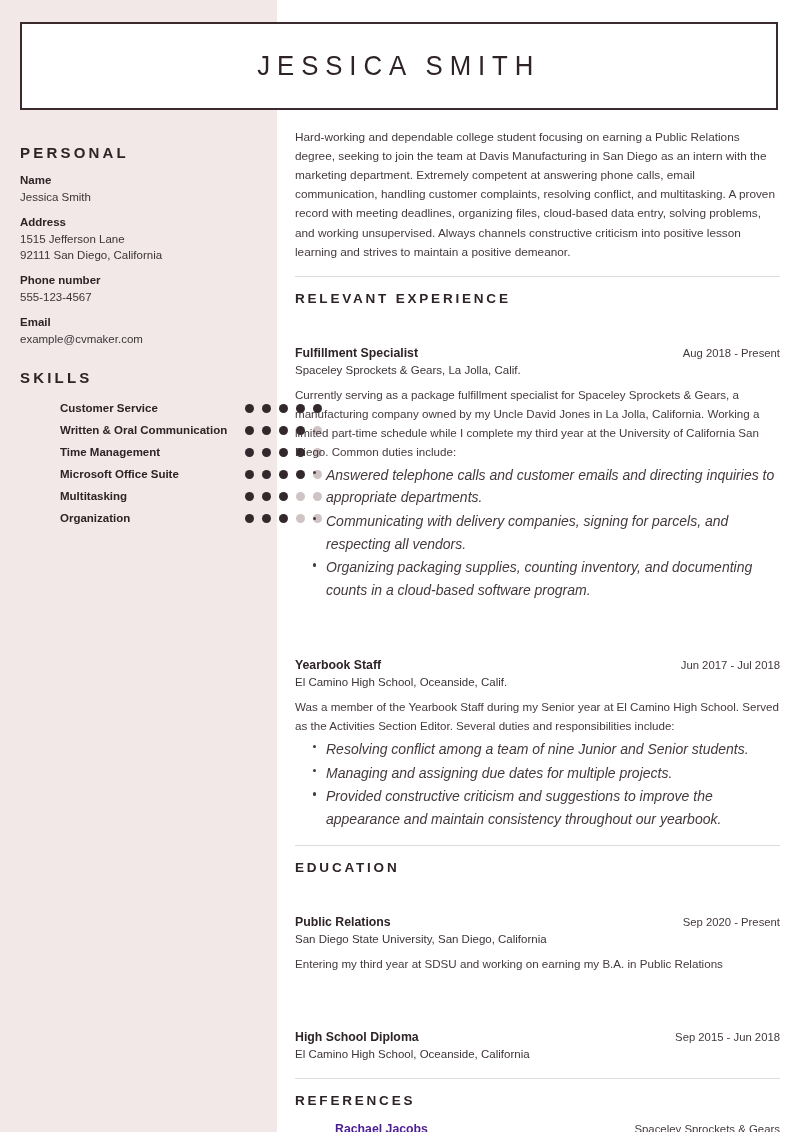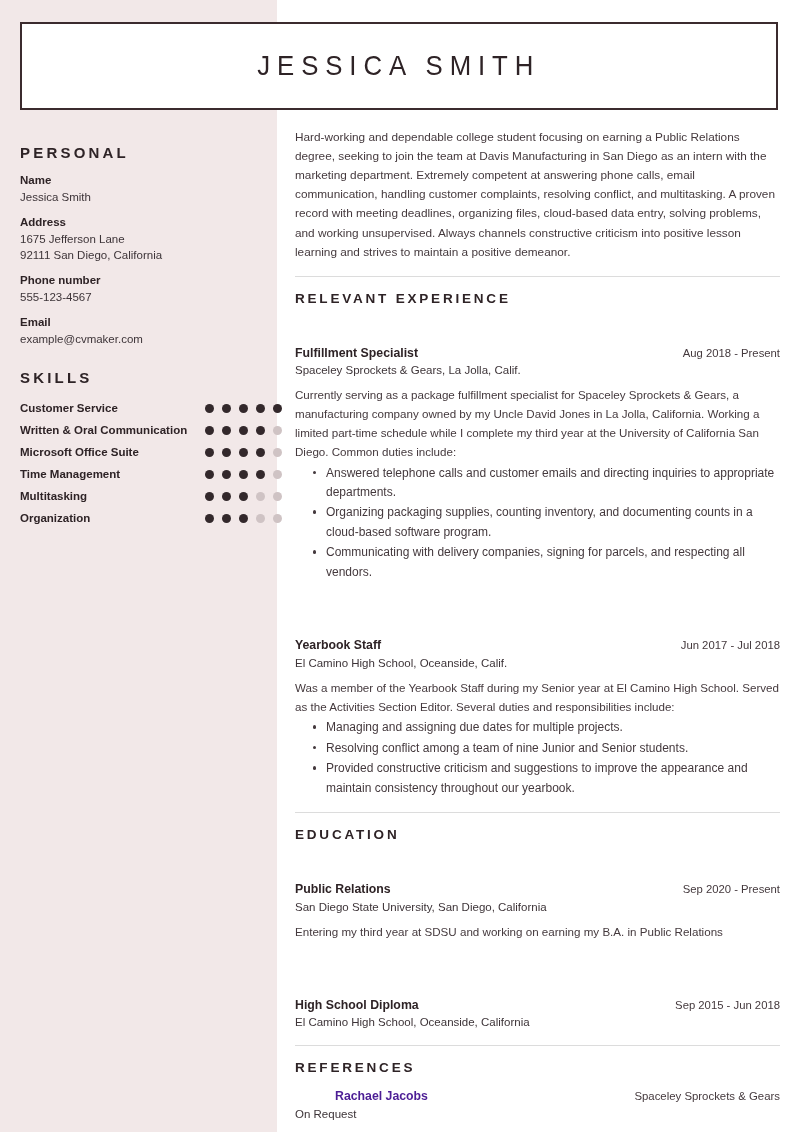--- a/index.html
+++ b/index.html
@@ -123,20 +123,21 @@
     color: #3d3438;
     line-height: 1.42;
   }
 
   
   .skills-block { margin-top: 22px; }
   .skill-row {
     display: flex;
     align-items: center;
     height: 22px;
+    margin-left: 40px;
   }
   .skill-name {
     font-size: 11.5px;
     font-weight: 600;
     color: #2e2326;
     white-space: nowrap;
     flex: 0 0 auto;
   }
   .skill-dots {
     position: absolute;
@@ -193,25 +194,26 @@
     color: #44393d;
     margin: 0;
   }
   ul.bullets {
     margin: 2px 0 0 0;
     padding-left: 18px;
     list-style: none;
   }
   ul.bullets li {
     position: relative;
-    font-size: 12px;
+    font-size: 14px;
     line-height: 1.62;
     color: #44393d;
     padding-left: 13px;
     margin-bottom: 1px;
+    font-style: italic;
   }
   ul.bullets li:before {
     content: "";
     position: absolute;
     left: 0;
     top: 7px;
     width: 3.4px;
     height: 3.4px;
     border-radius: 50%;
     background: #44393d;
@@ -265,21 +267,21 @@
         <div>
           <div class="side-heading">PERSONAL</div>
 
           <div class="field">
             <div class="field-label">Name</div>
             <div class="field-value">Jessica Smith</div>
           </div>
 
           <div class="field">
             <div class="field-label">Address</div>
-            <div class="field-value">1675 Jefferson Lane</div>
+            <div class="field-value">1515 Jefferson Lane</div>
             <div class="field-value">92111 San Diego, California</div>
           </div>
 
           <div class="field">
             <div class="field-label">Phone number</div>
             <div class="field-value">555-123-4567</div>
           </div>
 
           <div class="field">
             <div class="field-label">Email</div>
@@ -304,31 +306,31 @@
                 <span class="skill-name">Written &amp; Oral Communication</span>
                 <span class="skill-dots">
                   <span class="dot on"></span>
                   <span class="dot on"></span>
                   <span class="dot on"></span>
                   <span class="dot on"></span>
                   <span class="dot"></span>
                 </span>
               </div>
               <div class="skill-row">
+                <span class="skill-name">Time Management</span>
+                <span class="skill-dots">
+                  <span class="dot on"></span>
+                  <span class="dot on"></span>
+                  <span class="dot on"></span>
+                  <span class="dot on"></span>
+                  <span class="dot"></span>
+                </span>
+              </div>
+              <div class="skill-row">
                 <span class="skill-name">Microsoft Office Suite</span>
-                <span class="skill-dots">
-                  <span class="dot on"></span>
-                  <span class="dot on"></span>
-                  <span class="dot on"></span>
-                  <span class="dot on"></span>
-                  <span class="dot"></span>
-                </span>
-              </div>
-              <div class="skill-row">
-                <span class="skill-name">Time Management</span>
                 <span class="skill-dots">
                   <span class="dot on"></span>
                   <span class="dot on"></span>
                   <span class="dot on"></span>
                   <span class="dot on"></span>
                   <span class="dot"></span>
                 </span>
               </div>
               <div class="skill-row">
                 <span class="skill-name">Multitasking</span>
@@ -366,35 +368,35 @@
           <div id="experience-list">
               <div class="entry">
                 <div class="entry-head">
                   <div class="entry-title">Fulfillment Specialist</div>
                   <div class="entry-date">Aug 2018 - Present</div>
                 </div>
                 <div class="entry-sub">Spaceley Sprockets &amp; Gears, La Jolla, Calif.</div>
                 <p class="entry-desc">Currently serving as a package fulfillment specialist for Spaceley Sprockets &amp; Gears, a manufacturing company owned by my Uncle David Jones in La Jolla, California. Working a limited part-time schedule while I complete my third year at the University of California San Diego. Common duties include:</p>
                 <ul class="bullets">
                   <li>Answered telephone calls and customer emails and directing inquiries to appropriate departments.</li>
+                  <li>Communicating with delivery companies, signing for parcels, and respecting all vendors.</li>
                   <li>Organizing packaging supplies, counting inventory, and documenting counts in a cloud-based software program.</li>
-                  <li>Communicating with delivery companies, signing for parcels, and respecting all vendors.</li>
                 </ul>
               </div>
               <div class="entry-gap"></div>
               <div class="entry">
                 <div class="entry-head">
                   <div class="entry-title">Yearbook Staff</div>
                   <div class="entry-date">Jun 2017 - Jul 2018</div>
                 </div>
                 <div class="entry-sub">El Camino High School, Oceanside, Calif.</div>
                 <p class="entry-desc">Was a member of the Yearbook Staff during my Senior year at El Camino High School. Served as the Activities Section Editor. Several duties and responsibilities include:</p>
                 <ul class="bullets">
+                  <li>Resolving conflict among a team of nine Junior and Senior students.</li>
                   <li>Managing and assigning due dates for multiple projects.</li>
-                  <li>Resolving conflict among a team of nine Junior and Senior students.</li>
                   <li>Provided constructive criticism and suggestions to improve the appearance and maintain consistency throughout our yearbook.</li>
                 </ul>
               </div>
             </div>
         </div>
 
         <hr class="divider">
 
         <div>
           <div class="main-heading">EDUCATION</div>

